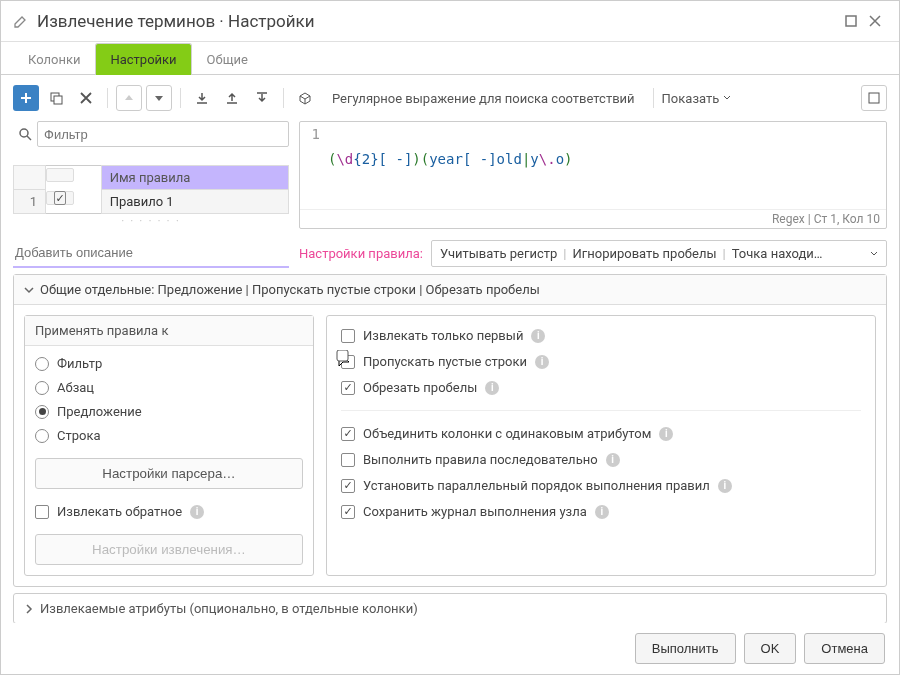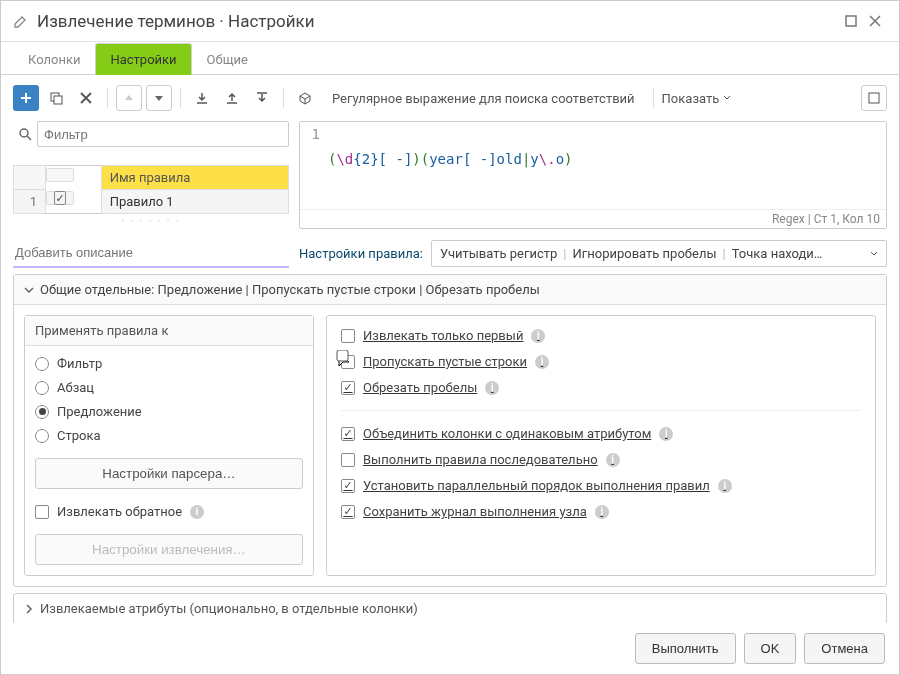--- a/index.html
+++ b/index.html
@@ -22,38 +22,38 @@
 .spacer { flex: 1; }
 .toolbar-text { color: #555; margin: 0 10px; }
 .dropdown-link { color: #555; cursor: pointer; display: inline-flex; align-items: center; gap: 4px; }
 .top-row { display: flex; gap: 10px; }
 .left-col { width: 276px; display: flex; flex-direction: column; }
 .filter-row { display: flex; margin-bottom: 18px; }
 .filter-row .search-icon { width: 24px; height: 26px; display: flex; align-items: center; justify-content: center; color: #666; }
 .filter-input { flex: 1; border: 1px solid #ccc; border-radius: 2px; padding: 4px 6px; color: #999; font-size: 13px; }
 .rules-table { border: 1px solid #ccc; }
 .rules-table th, .rules-table td { border: 1px solid #ddd; padding: 4px 8px; text-align: left; font-weight: 400; font-size: 13px; }
-.rules-table th { background: #fde047; color: #555; }
+.rules-table th { background: #c4b5fd; color: #555; }
 .rules-table th.num, .rules-table td.num { width: 32px; text-align: right; color: #777; background: #f7f7f7; }
 .rules-table th.chk, .rules-table td.chk { width: 28px; text-align: center; background: #f7f7f7; }
 .rules-table tr.sel td { background: #f5f5f5; }
 .resize-dots { text-align: center; color: #bbb; font-size: 10px; letter-spacing: 2px; padding: 2px; }
 .right-col { flex: 1; display: flex; flex-direction: column; }
 .code-editor { flex: 1; border: 1px solid #ccc; border-radius: 2px; background: #fff; display: flex; flex-direction: column; min-height: 96px; }
 .code-line { display: flex; padding: 4px; font-family: "Consolas", monospace; font-size: 14px; }
 .gutter { width: 24px; text-align: right; color: #999; padding-right: 8px; }
 .code-text { flex: 1; margin-top: 25px; }
 .tok-group { color: #2b7a2b; }
 .tok-lit { color: #1a5fa0; }
 .tok-esc { color: #a03090; }
 .code-status { text-align: right; font-size: 12px; color: #888; padding: 2px 6px; border-top: 1px solid #eee; }
 .desc-row { display: flex; gap: 10px; align-items: center; margin-top: 4px; }
 .desc-input { width: 276px; border: none; border-bottom: 2px solid #c4b5fd; padding: 6px 2px; color: #999; font-size: 13px; }
 .rule-settings { flex: 1; display: flex; align-items: center; gap: 8px; }
-.rule-settings-label { color: #0c4a6e; }
+.rule-settings-label { color: #ec4899; }
 .rule-settings-box { flex: 1; border: 1px solid #ccc; border-radius: 2px; padding: 5px 8px; display: flex; align-items: center; gap: 6px; color: #444; }
 .rule-settings-box .pipe { color: #bbb; }
 .accordion { border: 1px solid #ccc; border-radius: 3px; }
 .acc-header { padding: 7px 10px; background: #fafafa; display: flex; align-items: center; gap: 6px; cursor: pointer; color: #444; border-bottom: 1px solid #ddd; }
 .acc-body { padding: 10px; display: flex; gap: 12px; }
 .panel { border: 1px solid #ccc; border-radius: 3px; }
 .panel-left { width: 290px; }
 .panel-title { padding: 7px 10px; border-bottom: 1px solid #e0e0e0; color: #555; background: #fafafa; }
 .panel-body { padding: 10px; display: flex; flex-direction: column; gap: 9px; }
 .radio-row, .check-row { display: flex; align-items: center; gap: 8px; color: #444; }
@@ -258,21 +258,21 @@
               </label>
             <button class="btn-wide">Настройки парсера…</button>
             <label class="check-row" style="margin-top:6px;">
                 <span class="chk"></span>
                 <span>Извлекать обратное</span>
                 <span class="info-icon">i</span>
               </label>
             <button class="btn-wide disabled">Настройки извлечения…</button>
           </div>
         </div>
-        <div class="panel panel-right" style="position:relative;text-decoration:underline;">
+        <div class="panel panel-right" style="position:relative;">
           <div class="check-list">
             <label class="check-row">
                 <span class="chk"></span>
                 <span>Извлекать только первый</span>
                 <span class="info-icon">i</span>
               </label>
             <label class="check-row">
                 <span class="chk"></span>
                 <span>Пропускать пустые строки</span>
                 <span class="info-icon">i</span>

